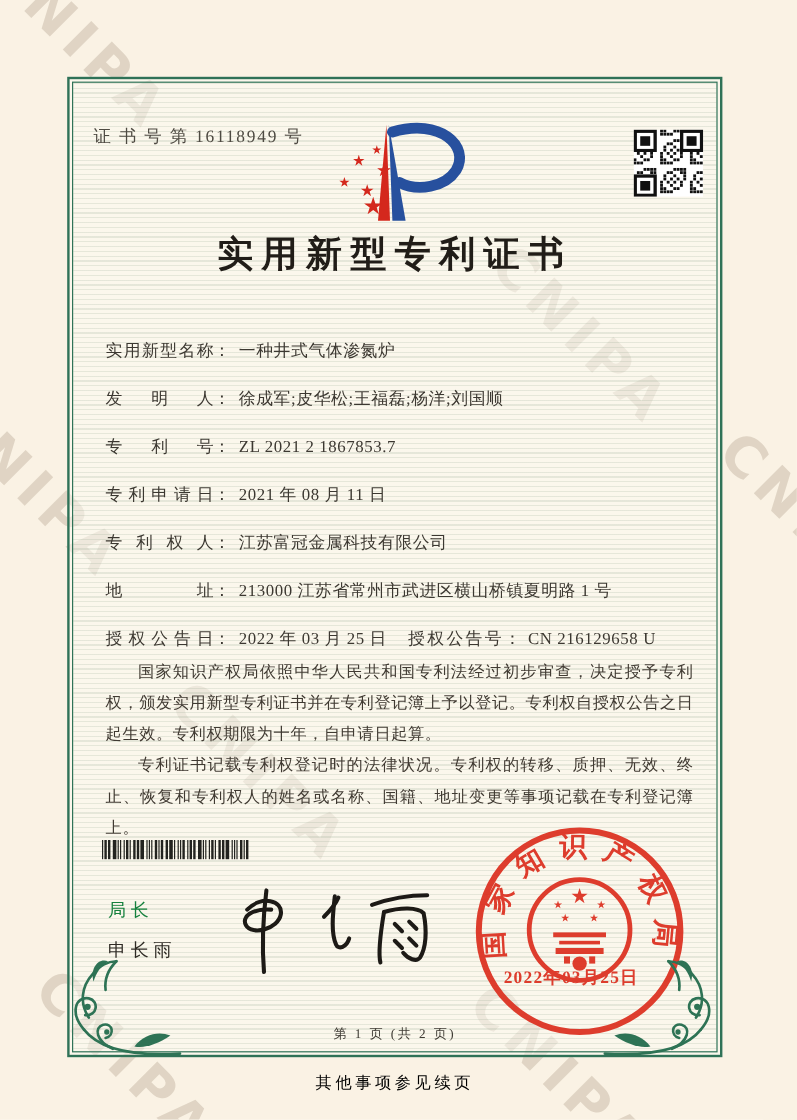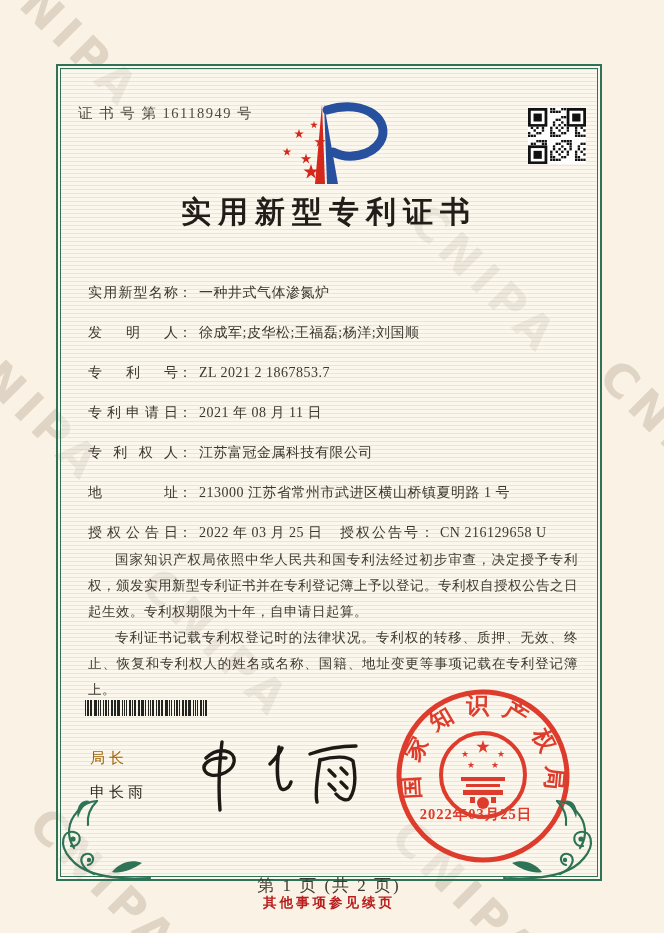--- a/index.html
+++ b/index.html
@@ -59,31 +59,31 @@
     position:absolute;left:88px;top:547px;width:490px;
     font-size:13.5px;line-height:26px;color:#403a32;
     text-align:justify;letter-spacing:0.5px;
   }
   .body-text p{margin:0;text-indent:2em;}
   .barcode{
     position:absolute;left:85px;top:700px;width:180px;height:16px;
     display:flex;align-items:stretch;
   }
   .barcode span{display:inline-block;height:100%;background:#23231f;flex:none;}
-  .director-title{position:absolute;left:90px;top:749px;font-size:15px;color:#a16207;letter-spacing:4px;}
+  .director-title{position:absolute;left:90px;top:749px;font-size:15px;color:#15803d;letter-spacing:4px;}
   .director-name{position:absolute;left:90px;top:783px;font-size:15px;color:#2e2a24;letter-spacing:4px;font-family:Liberation Mono, monospace;}
   .signature{position:absolute;left:182px;top:734px;width:195px;height:86px;}
   .seal{position:absolute;left:392px;top:687px;width:182px;height:182px;z-index:3;opacity:0.93;}
   .page-num{
     position:absolute;left:56px;top:854px;width:546px;text-align:center;
-    font-size:17px;color:#3f3b34;letter-spacing:2px;margin-top:20px;
+    font-size:11px;color:#3f3b34;letter-spacing:2px;
   }
   .note{
     position:absolute;left:56px;top:894px;width:546px;text-align:center;
-    font-size:13.5px;color:#b91c1c;letter-spacing:3px;z-index:2;font-weight:bold;
+    font-size:13.5px;color:#000000;letter-spacing:3px;z-index:2;
   }
   .ornament{position:absolute;z-index:3;}
   .orn-left{left:50px;top:792px;}
   .orn-right{left:500px;top:792px;transform:scaleX(-1);}
 </style>
 </head>
 <body>
 
 <div class="watermark" style="left:-28px;top:6px">CNIPA</div>
 <div class="watermark" style="left:390px;top:252px">CNIPA</div>

